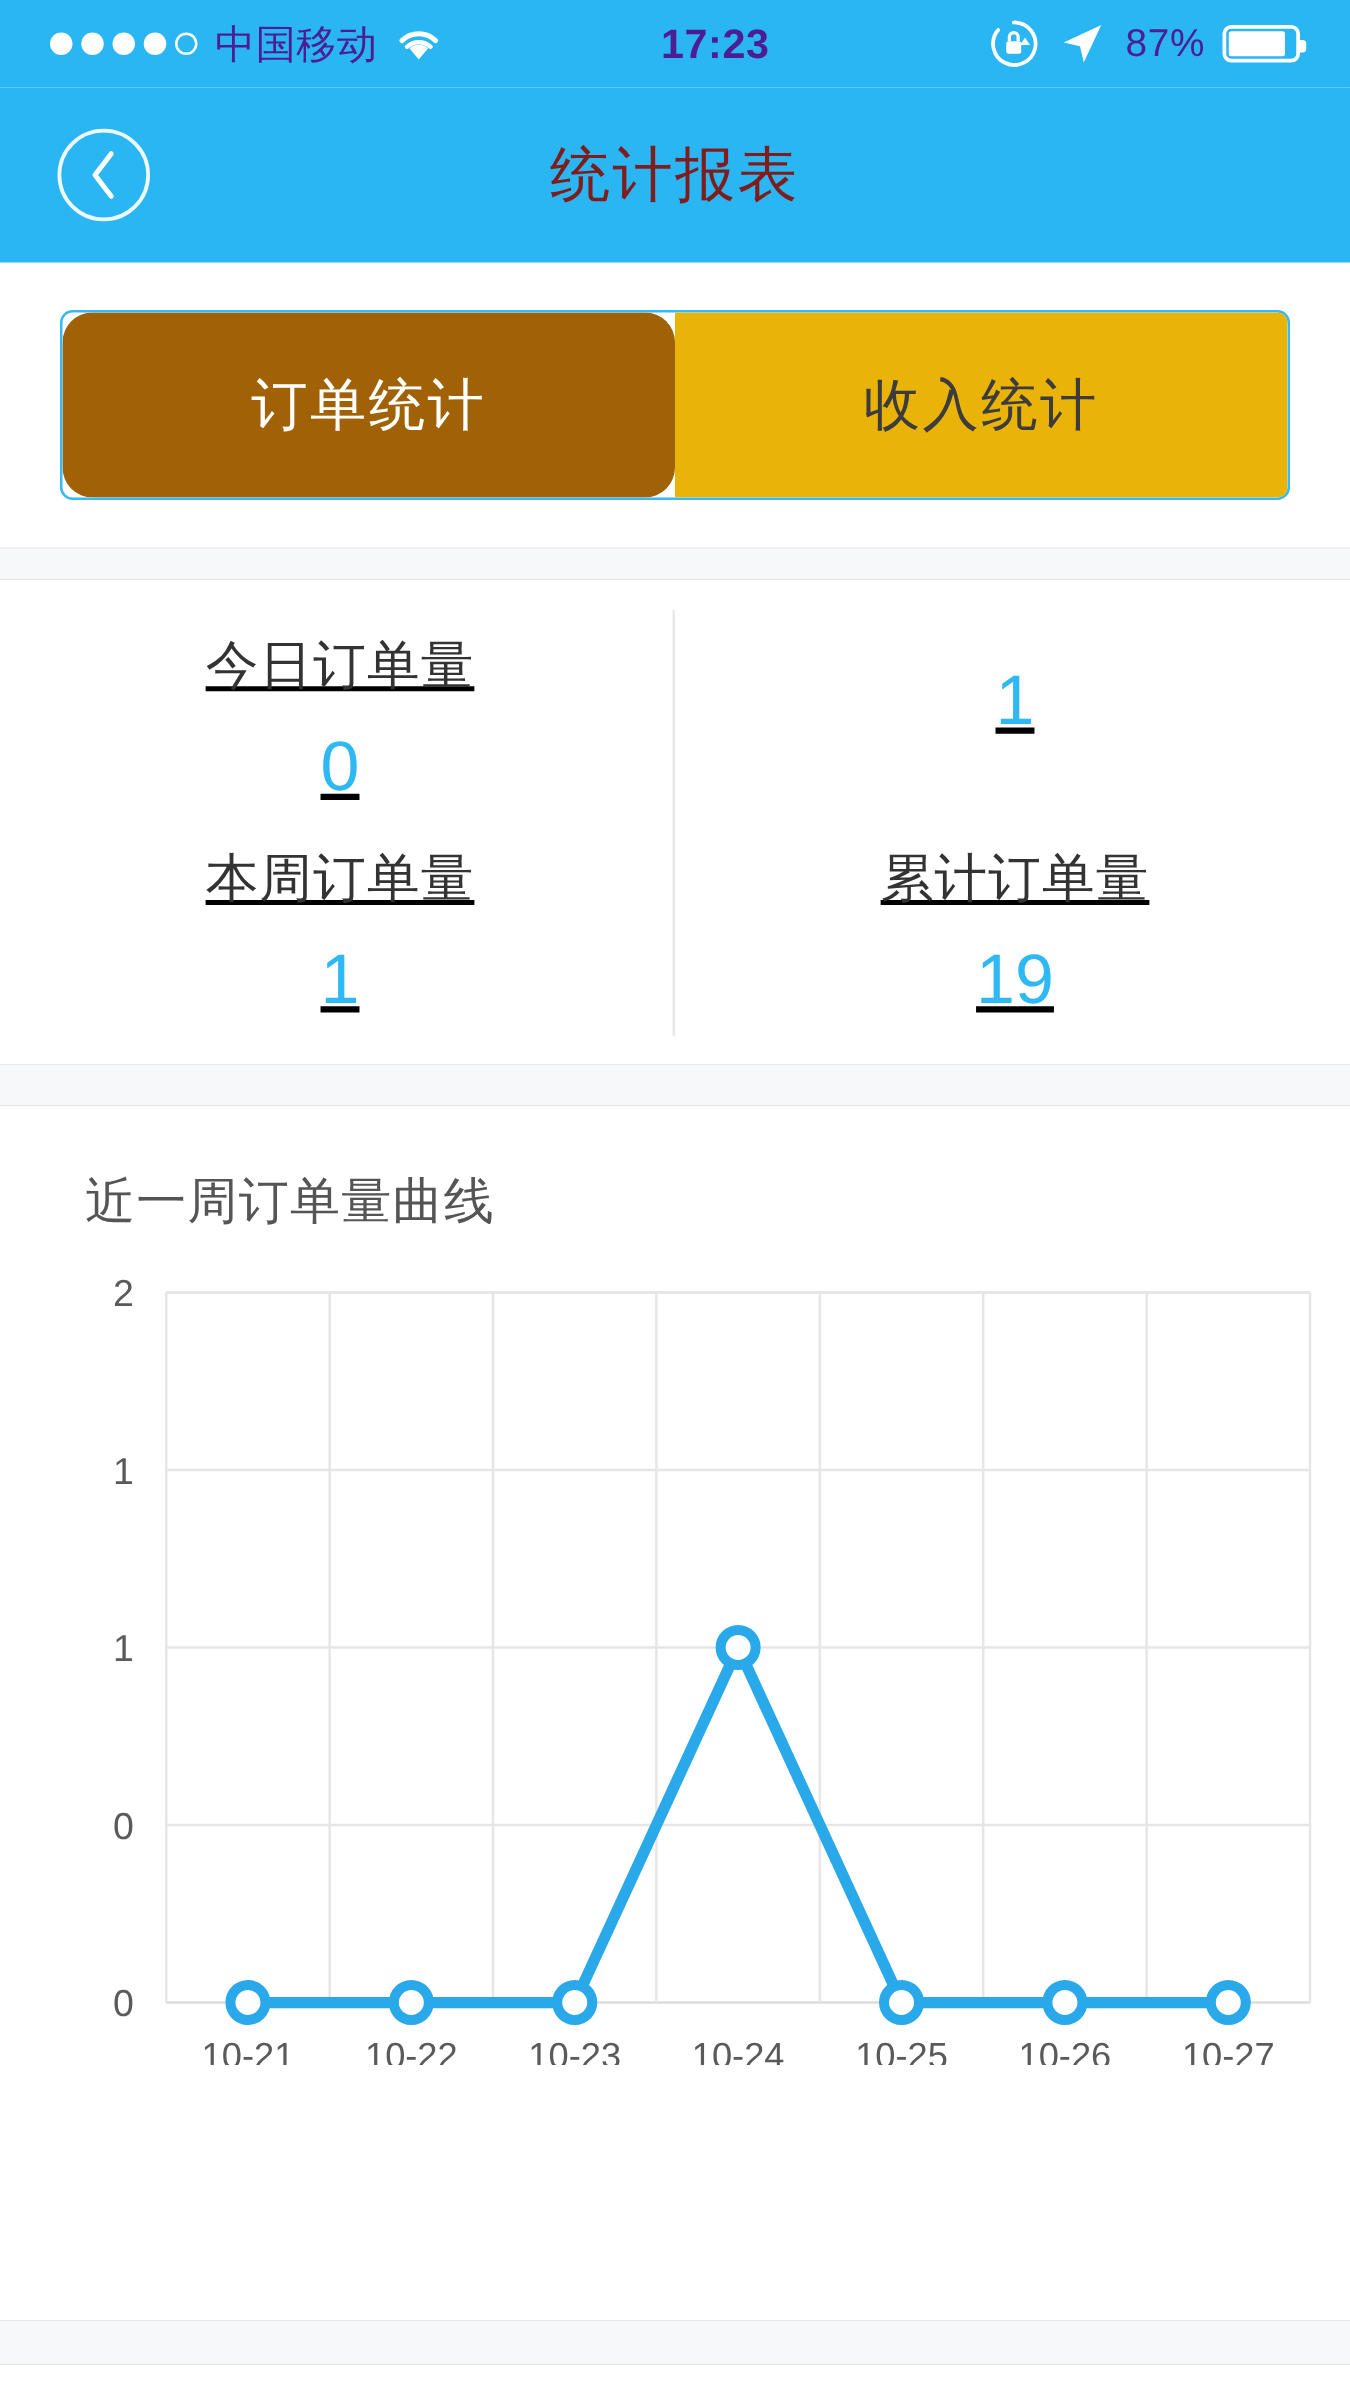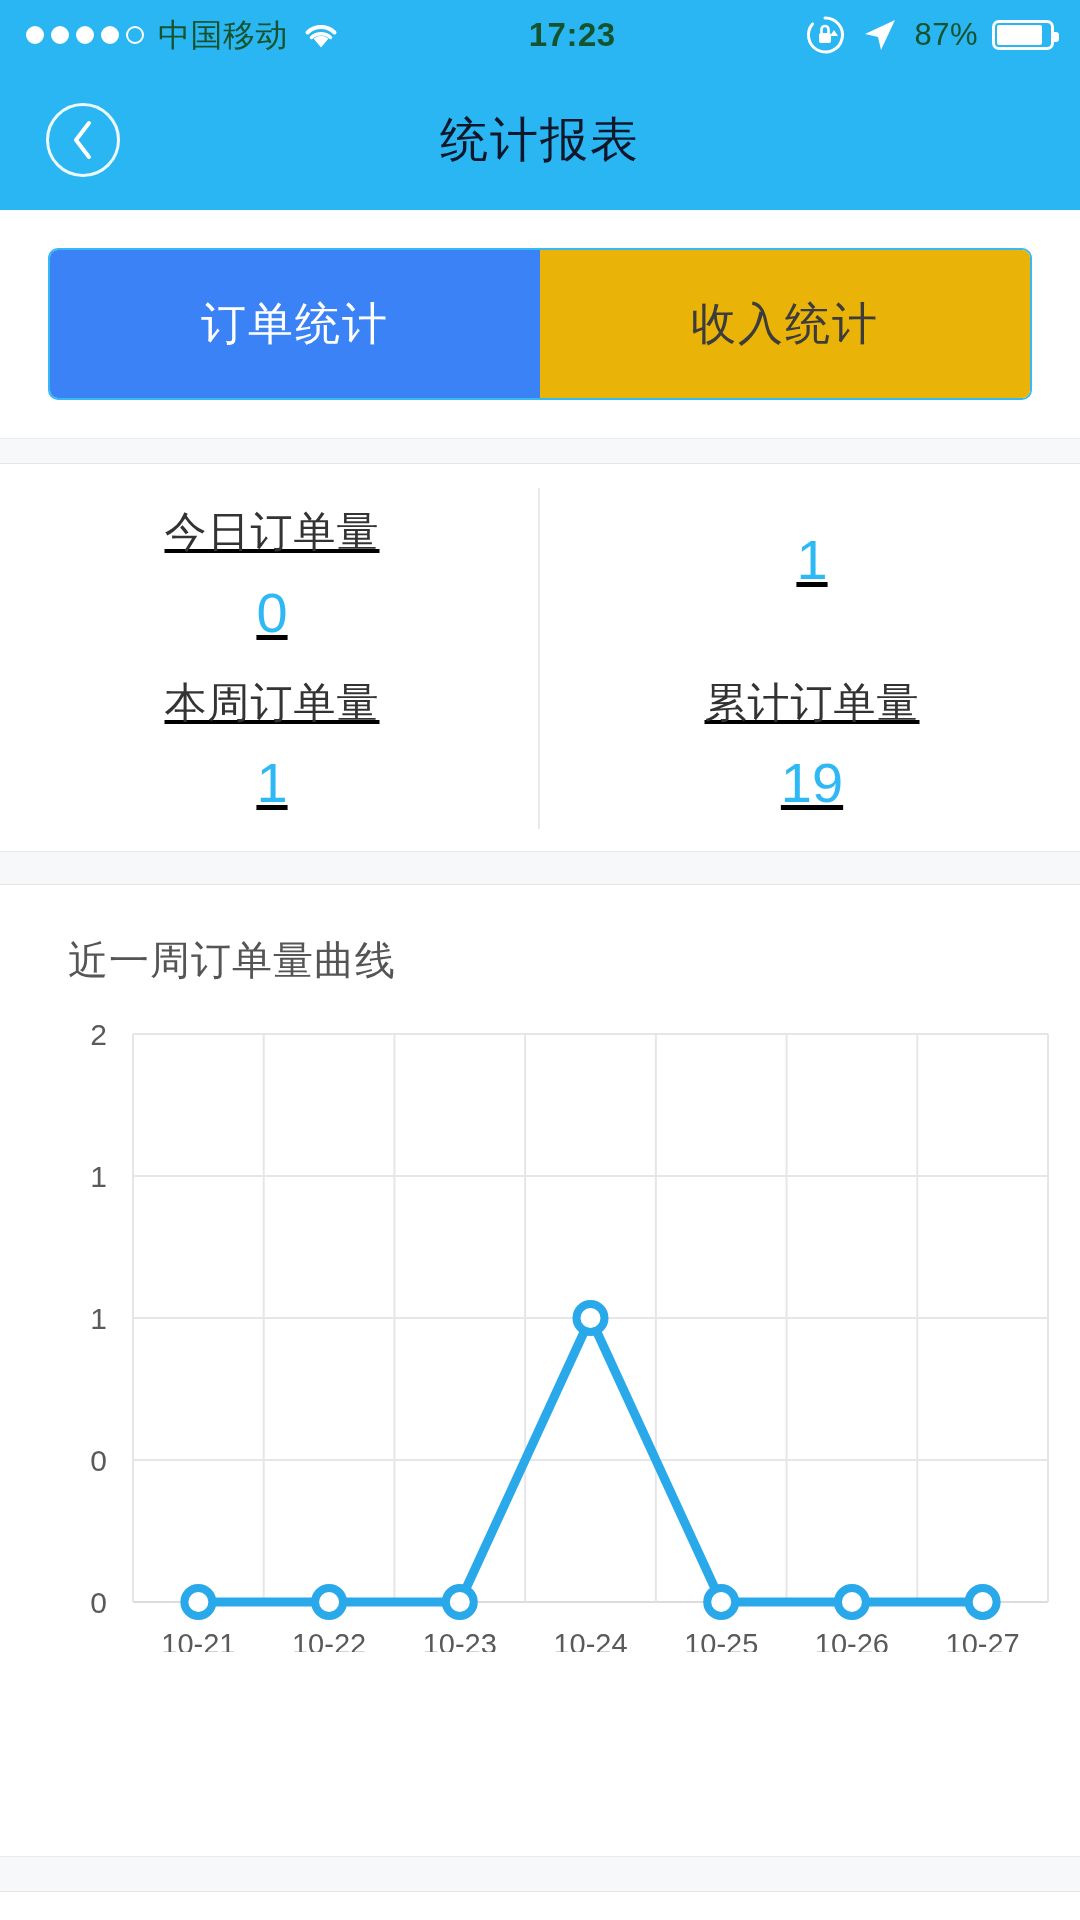--- a/index.html
+++ b/index.html
@@ -14,23 +14,23 @@
     overflow: hidden;
     position: relative;
   }
 
   
   .status-bar {
     height: 70px;
     background: #29b6f2;
     display: flex;
     align-items: center;
-    padding: 0 26px;
-    box-sizing: border-box;
-    color: #14532d;
+    padding: 0 40px;
+    box-sizing: border-box;
+    color: #4c1d95;
   }
   .status-left {
     display: flex;
     align-items: center;
     gap: 14px;
     flex: 0 0 auto;
   }
   .signal-dots {
     display: flex;
     align-items: center;
@@ -114,21 +114,21 @@
     width: 74px;
     height: 74px;
     border: 3px solid rgba(255,255,255,0.92);
     border-radius: 50%;
     display: flex;
     align-items: center;
     justify-content: center;
     box-sizing: border-box;
   }
   .nav-title {
-    color: #0f172a;
+    color: #7f1d1d;
     font-size: 48px;
     letter-spacing: 2px;
   }
 
   
   .gap-band {
     background: #f7f8f9;
     border-top: 1px solid #e9eaec;
     border-bottom: 1px solid #e4e5e7;
   }
@@ -146,22 +146,23 @@
   }
   .tab {
     flex: 1 1 50%;
     display: flex;
     align-items: center;
     justify-content: center;
     font-size: 45px;
     letter-spacing: 2px;
   }
   .tab.active {
-    background: #3b82f6;
+    background: #a16207;
     color: #ffffff;
+    border-radius: 24px;
   }
   .tab.inactive {
     background: #eab308;
     color: #3c3c3c;
   }
 
   
   .stats-card {
     background: #ffffff;
     padding: 20px 0 26px 0;

